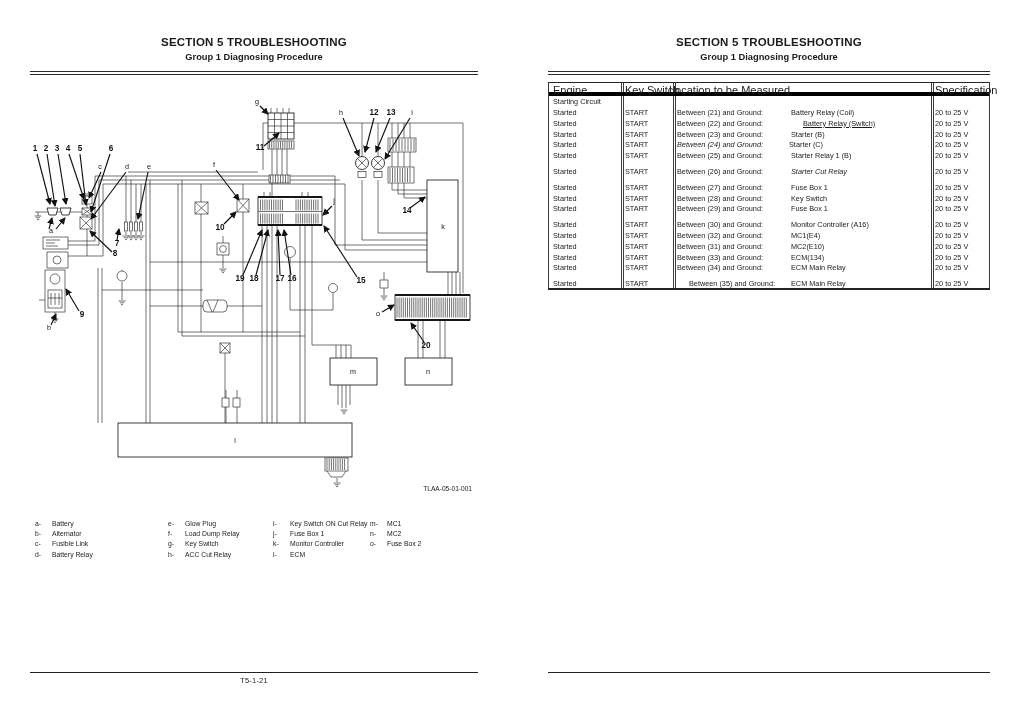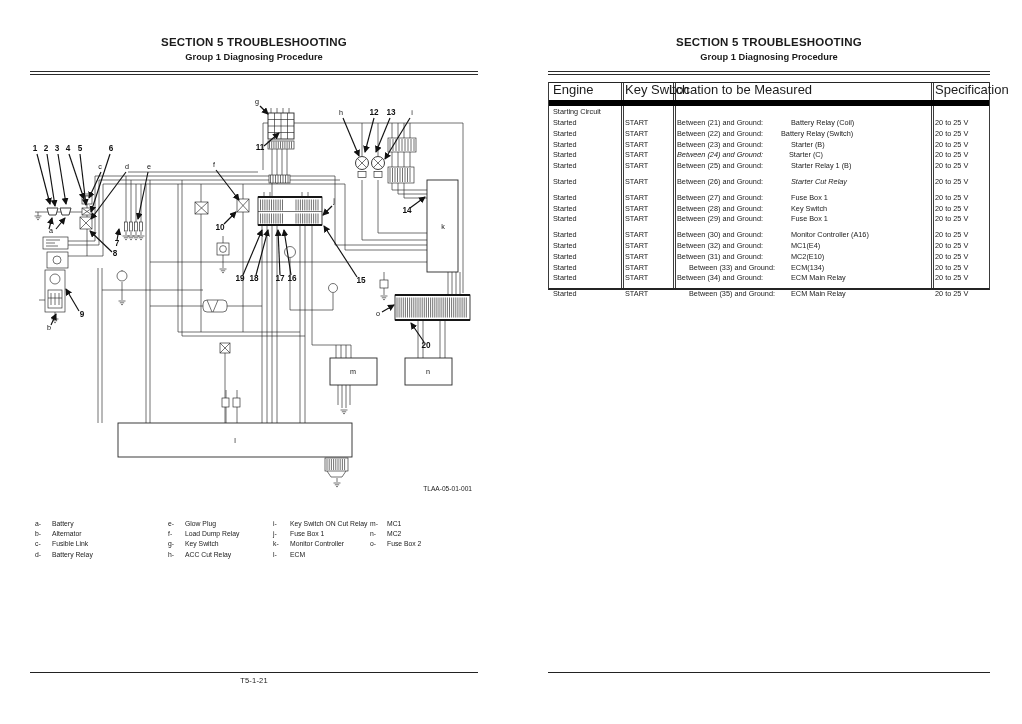--- a/index.html
+++ b/index.html
@@ -25,21 +25,21 @@
   .co-arrow{stroke:#111;stroke-width:1.15;}
   .figref{font-family:"Liberation Sans",sans-serif;font-size:6.6px;fill:#222;text-anchor:end;}
   
   #legend{position:absolute;left:30px;top:519px;width:448px;height:46px;font-size:6.8px;}
   .lcol{position:absolute;top:0;}
   .lrow{line-height:10.2px;white-space:nowrap;}
   .lkey{display:inline-block;width:17px;}
   
   #spec-table{position:absolute;left:37px;top:82px;width:442px;height:208px;border-left:1px solid #3a3a3a;border-right:1px solid #3a3a3a;border-bottom:2px solid #242424;box-sizing:border-box;font-size:7.3px;}
   #spec-table .vsep{position:absolute;top:0;bottom:0;width:0;border-left:3px double #3c3c3c;}
-  .thead{position:relative;height:24px;line-height:14px;border-top:1.6px solid #242424;border-bottom:6px solid #000000;box-sizing:border-box;font-size:13px;}
+  .thead{position:relative;height:14px;line-height:14px;border-top:1.6px solid #242424;border-bottom:4px solid #000000;box-sizing:border-box;font-size:11px;}
   .thead span{position:absolute;white-space:nowrap;}
   .tsection{position:relative;height:12px;line-height:12px;}
   .tsection span{position:absolute;left:4px;white-space:nowrap;}
   .tgroup{margin-top:5px;}
   .tgroup:first-child{margin-top:0;}
   .trow{position:relative;height:10.8px;line-height:10.8px;}
   .trow span{position:absolute;white-space:nowrap;}
   
   .footline{position:absolute;top:672px;border-top:1.3px solid #222;}
   .page-left .footline{left:30px;width:448px;}
@@ -437,21 +437,21 @@
             <span style="left: 4px;">Started</span>
             <span style="left: 76px;">START</span>
             <span style="left: 128px;">Between (21) and Ground:</span>
             <span style="left: 242px;">Battery Relay (Coil)</span>
             <span style="left: 386px;">20 to 25 V</span>
           </div>
           <div class="trow">
             <span style="left: 4px;">Started</span>
             <span style="left: 76px;">START</span>
             <span style="left: 128px;">Between (22) and Ground:</span>
-            <span style="left: 232px;">Battery Relay (Switch)</span>
+            <span style="left: 254px; text-decoration: underline;">Battery Relay (Switch)</span>
             <span style="left: 386px;">20 to 25 V</span>
           </div>
           <div class="trow">
             <span style="left: 4px;">Started</span>
             <span style="left: 76px;">START</span>
             <span style="left: 128px;">Between (23) and Ground:</span>
             <span style="left: 242px;">Starter (B)</span>
             <span style="left: 386px;">20 to 25 V</span>
           </div>
           <div class="trow">
@@ -519,21 +519,21 @@
           <div class="trow">
             <span style="left: 4px;">Started</span>
             <span style="left: 76px;">START</span>
             <span style="left: 128px;">Between (31) and Ground:</span>
             <span style="left: 242px;">MC2(E10)</span>
             <span style="left: 386px;">20 to 25 V</span>
           </div>
           <div class="trow">
             <span style="left: 4px;">Started</span>
             <span style="left: 76px;">START</span>
-            <span style="left: 112px; padding-left: 28px;">Between (33) and Ground:</span>
+            <span style="left: 128px;">Between (33) and Ground:</span>
             <span style="left: 242px; text-align: right;">ECM(134)</span>
             <span style="left: 386px;">20 to 25 V</span>
           </div>
           <div class="trow">
             <span style="left: 4px;">Started</span>
             <span style="left: 76px;">START</span>
             <span style="left: 128px;">Between (34) and Ground:</span>
             <span style="left: 242px;">ECM Main Relay</span>
             <span style="left: 386px;">20 to 25 V</span>
           </div>

